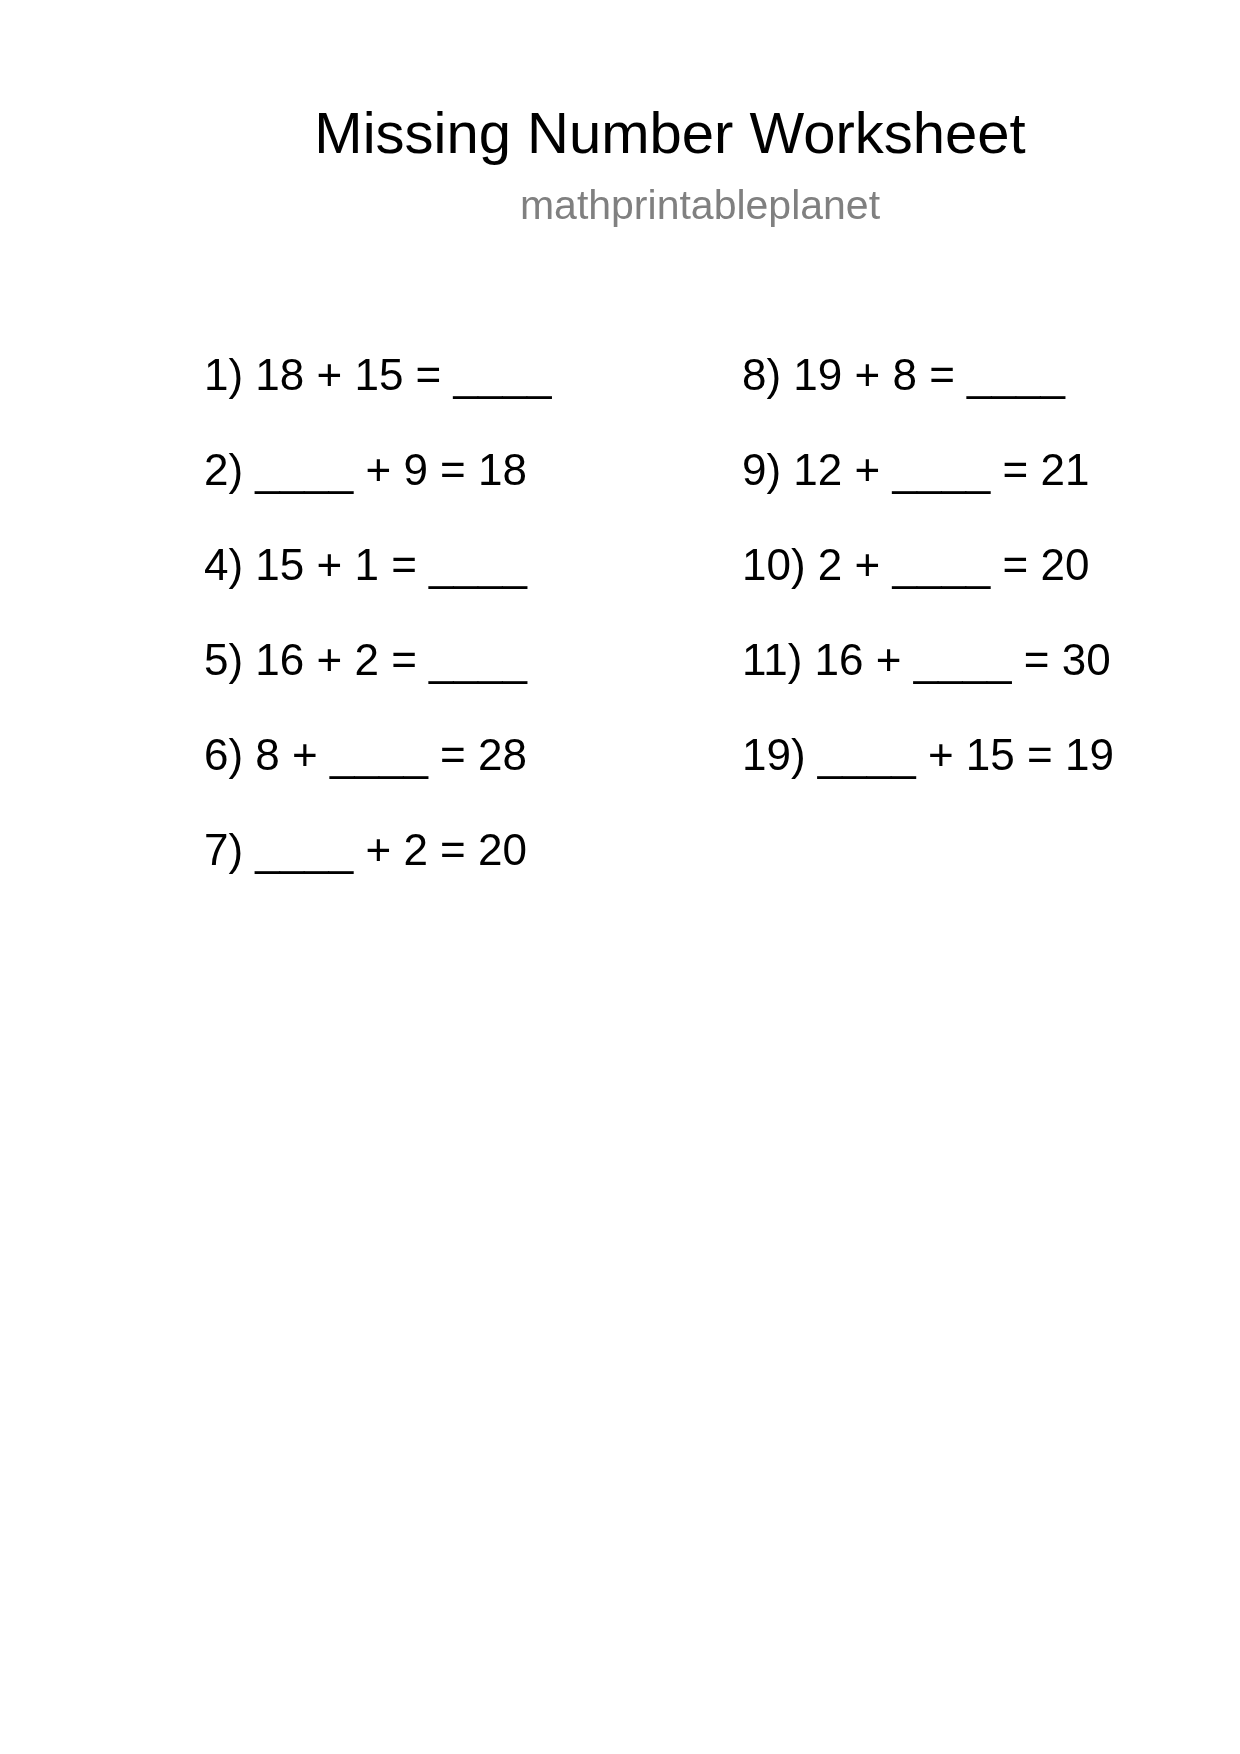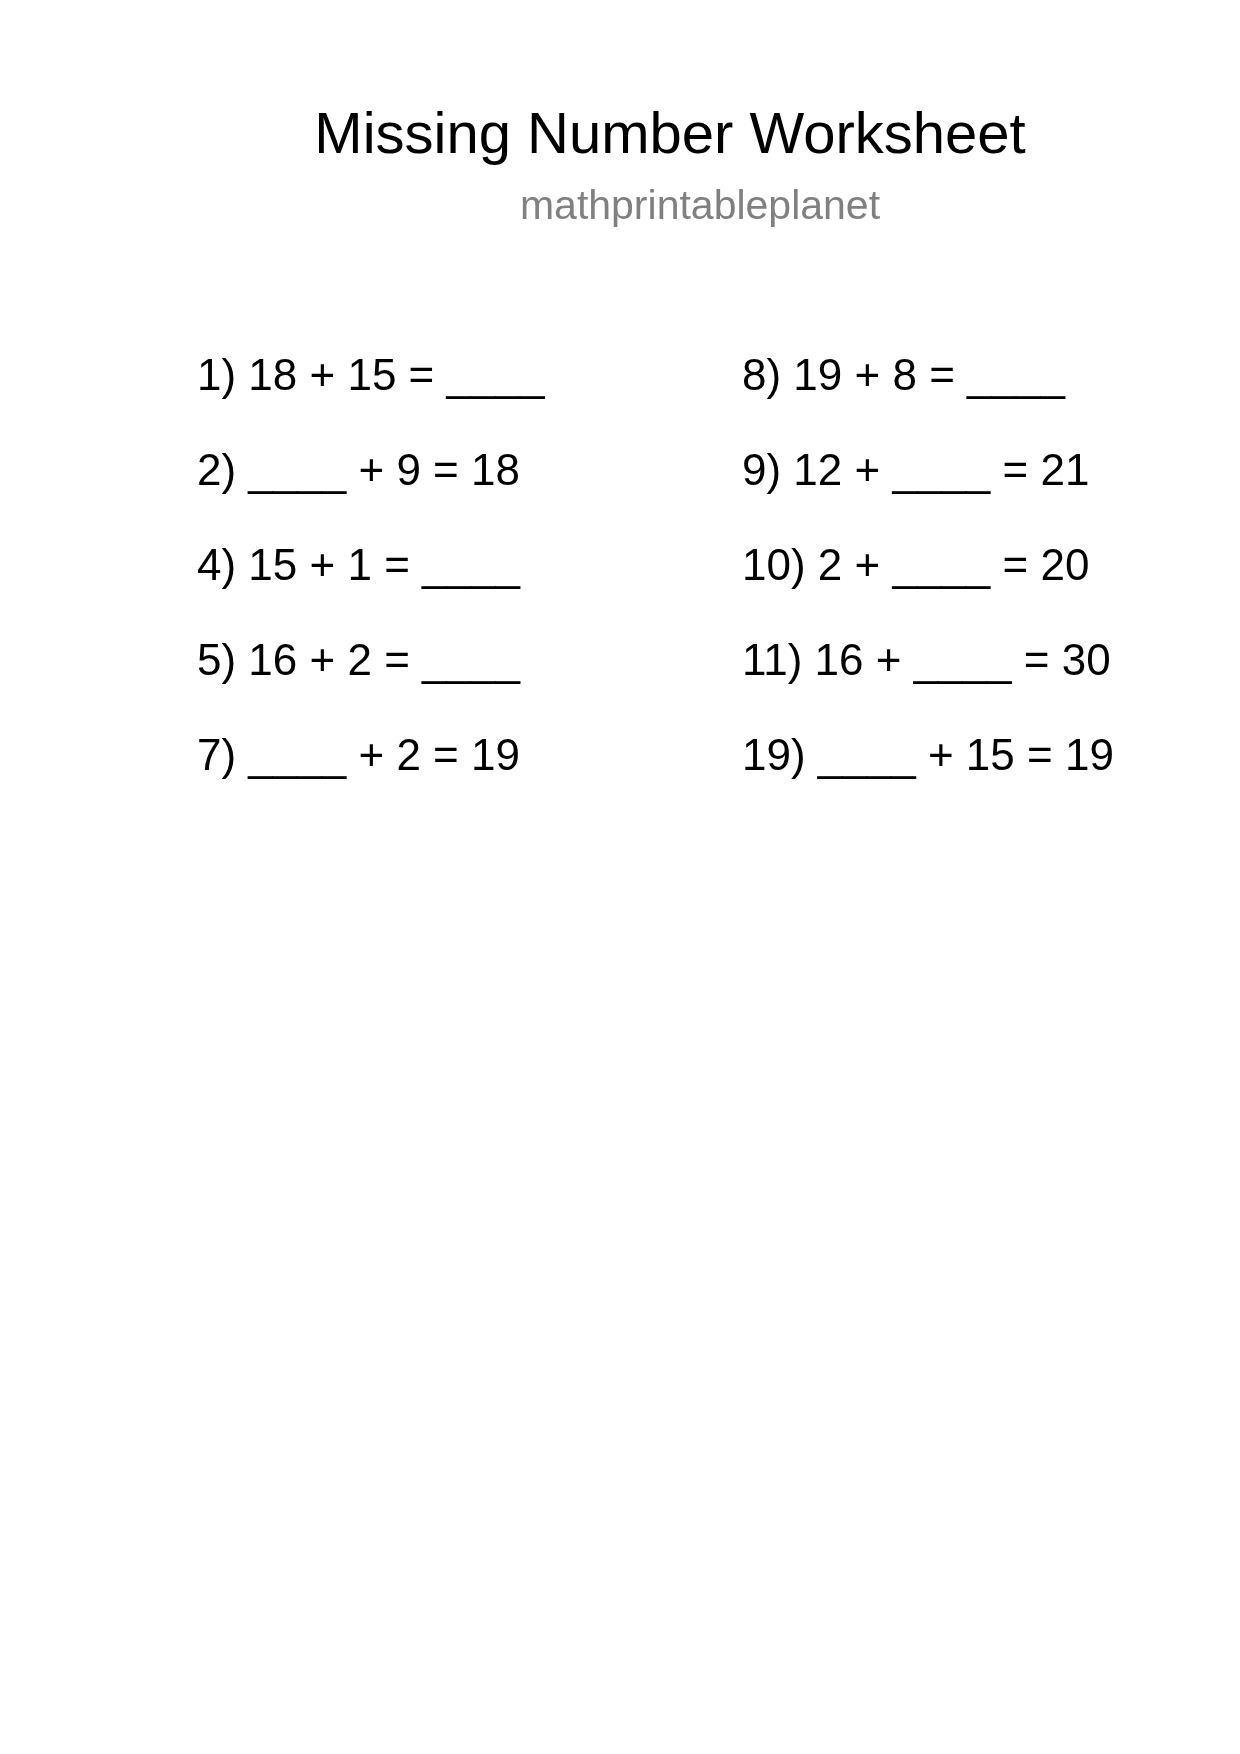--- a/index.html
+++ b/index.html
@@ -3,36 +3,37 @@
 <meta charset="utf-8">
 <style>
   html, body { margin: 0; padding: 0; background: #ffffff; }
   body { width: 1240px; height: 1754px; position: relative; overflow: hidden;
          font-family: "Liberation Sans", sans-serif; color: #000; }
   .title { position: absolute; left: 0; width: 1340px; top: 100px; text-align: center;
            font-size: 58px; line-height: 66px; color: #000; white-space: nowrap; }
   .subtitle { position: absolute; left: 0; width: 1400px; top: 180px; text-align: center;
               font-size: 41px; line-height: 50px; color: #808080; white-space: nowrap; }
   .col { position: absolute; top: 350px; }
-  .col.left { left: 197px; }
+  .col.left { left: 204px; }
   .col.right { left: 742px; }
   .problem { height: 95px; font-size: 44px; line-height: 50px; white-space: pre; }
 </style>
 </head>
 <body>
 
 <div class="title">Missing Number Worksheet</div>
 <div class="subtitle">mathprintableplanet</div>
 
 <div class="col left">
   <div class="problem"><span>1)</span> <span>18 + 15 = ____</span></div>
   <div class="problem"><span>2)</span> <span>____ + 9 = 18</span></div>
   <div class="problem"><span>4)</span> <span>15 + 1 = ____</span></div>
   <div class="problem"><span>5)</span> <span>16 + 2 = ____</span></div>
-  <div class="problem"><span>7)</span> <span>____ + 2 = 19</span></div>
+  <div class="problem"><span>6)</span> <span>8 + ____ = 28</span></div>
+  <div class="problem"><span>7)</span> <span>____ + 2 = 20</span></div>
 </div>
 
 <div class="col right">
   <div class="problem"><span>8)</span> <span>19 + 8 = ____</span></div>
   <div class="problem"><span>9)</span> <span>12 + ____ = 21</span></div>
   <div class="problem"><span>10)</span> <span>2 + ____ = 20</span></div>
   <div class="problem"><span>11)</span> <span>16 + ____ = 30</span></div>
   <div class="problem"><span>19)</span> <span>____ + 15 = 19</span></div>
 </div>
 

